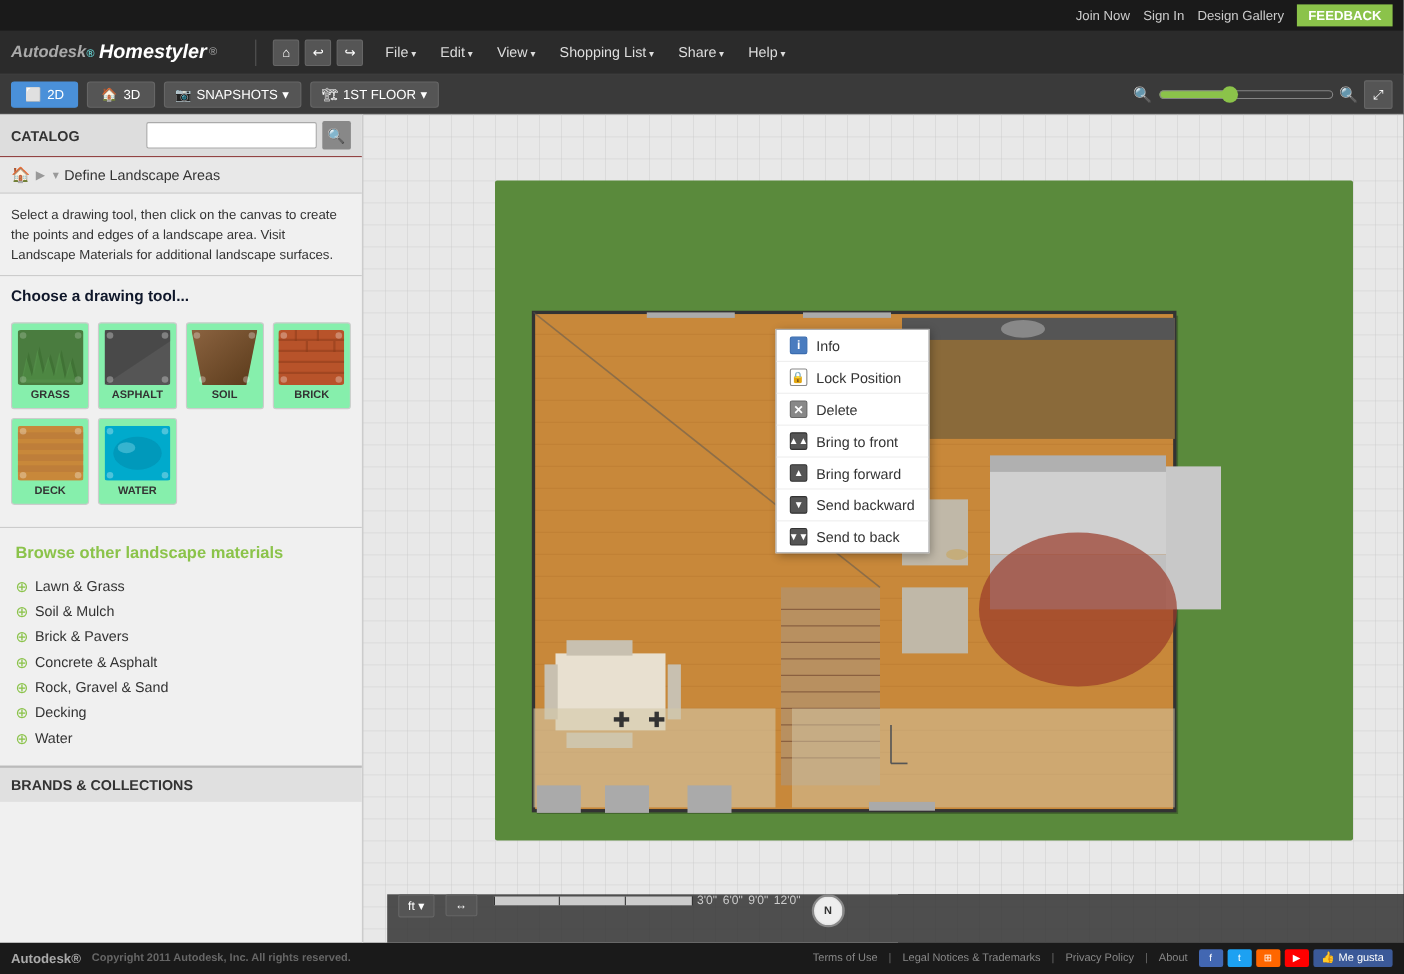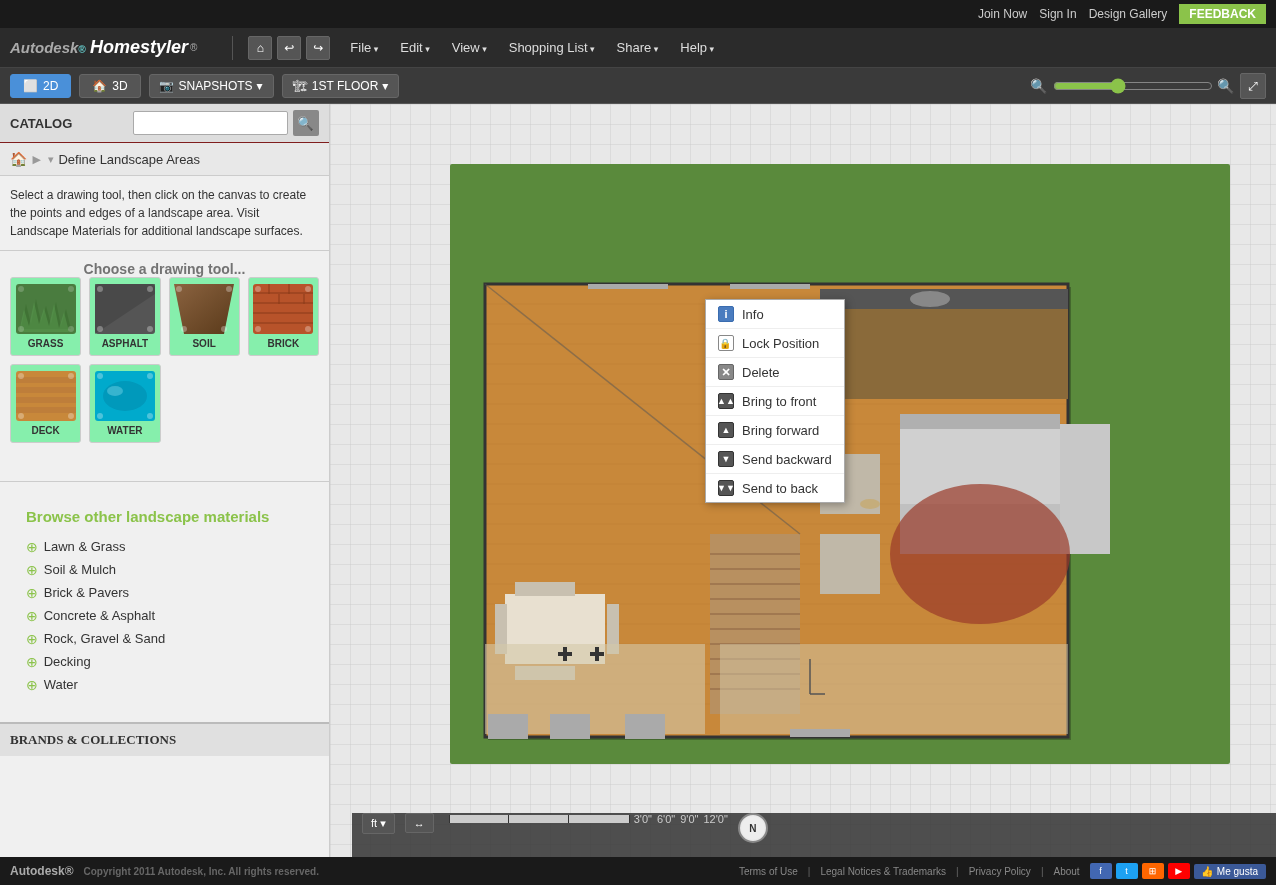--- a/index.html
+++ b/index.html
@@ -207,25 +207,24 @@
       font-size: 12px;
       color: #333;
       line-height: 1.5;
       border-bottom: 1px solid #ccc;
     }
 
     #drawing-tools-section {
       padding: 10px;
     }
     #drawing-tools-title {
-      color: #737373;
+      color: #0f172a;
       font-size: 14px;
       font-weight: bold;
-      margin-bottom: 0;
-      text-align: center;
+      margin-bottom: 16px;
     }
     #tools-grid {
       display: grid;
       grid-template-columns: repeat(4, 1fr);
       gap: 8px;
       margin-bottom: 10px;
     }
     .tool-item {
       display: flex;
       flex-direction: column;
@@ -246,23 +245,22 @@
       overflow: hidden;
     }
     .tool-label {
       font-size: 10px;
       color: #333;
       font-weight: bold;
       text-align: center;
     }
 
     #browse-section {
-      padding: 26px;
+      padding: 14px;
       border-top: 1px solid #ccc;
-      margin-top: 18px;
     }
     #browse-title {
       color: #8BC34A;
       font-size: 15px;
       font-weight: bold;
       margin-bottom: 10px;
     }
     .browse-item {
       display: flex;
       align-items: center;
@@ -442,21 +440,20 @@
     }
 
     
     #brands-section {
       padding: 8px 10px;
       background: #e0e0e0;
       border-top: 2px solid #bbb;
       font-weight: bold;
       font-size: 13px;
       color: #333;
-      font-family: Liberation Serif, serif;
     }
 
     
     #floor-svg {
       position: absolute;
       top: 0;
       left: 0;
       width: 100%;
       height: 100%;
       pointer-events: none;

